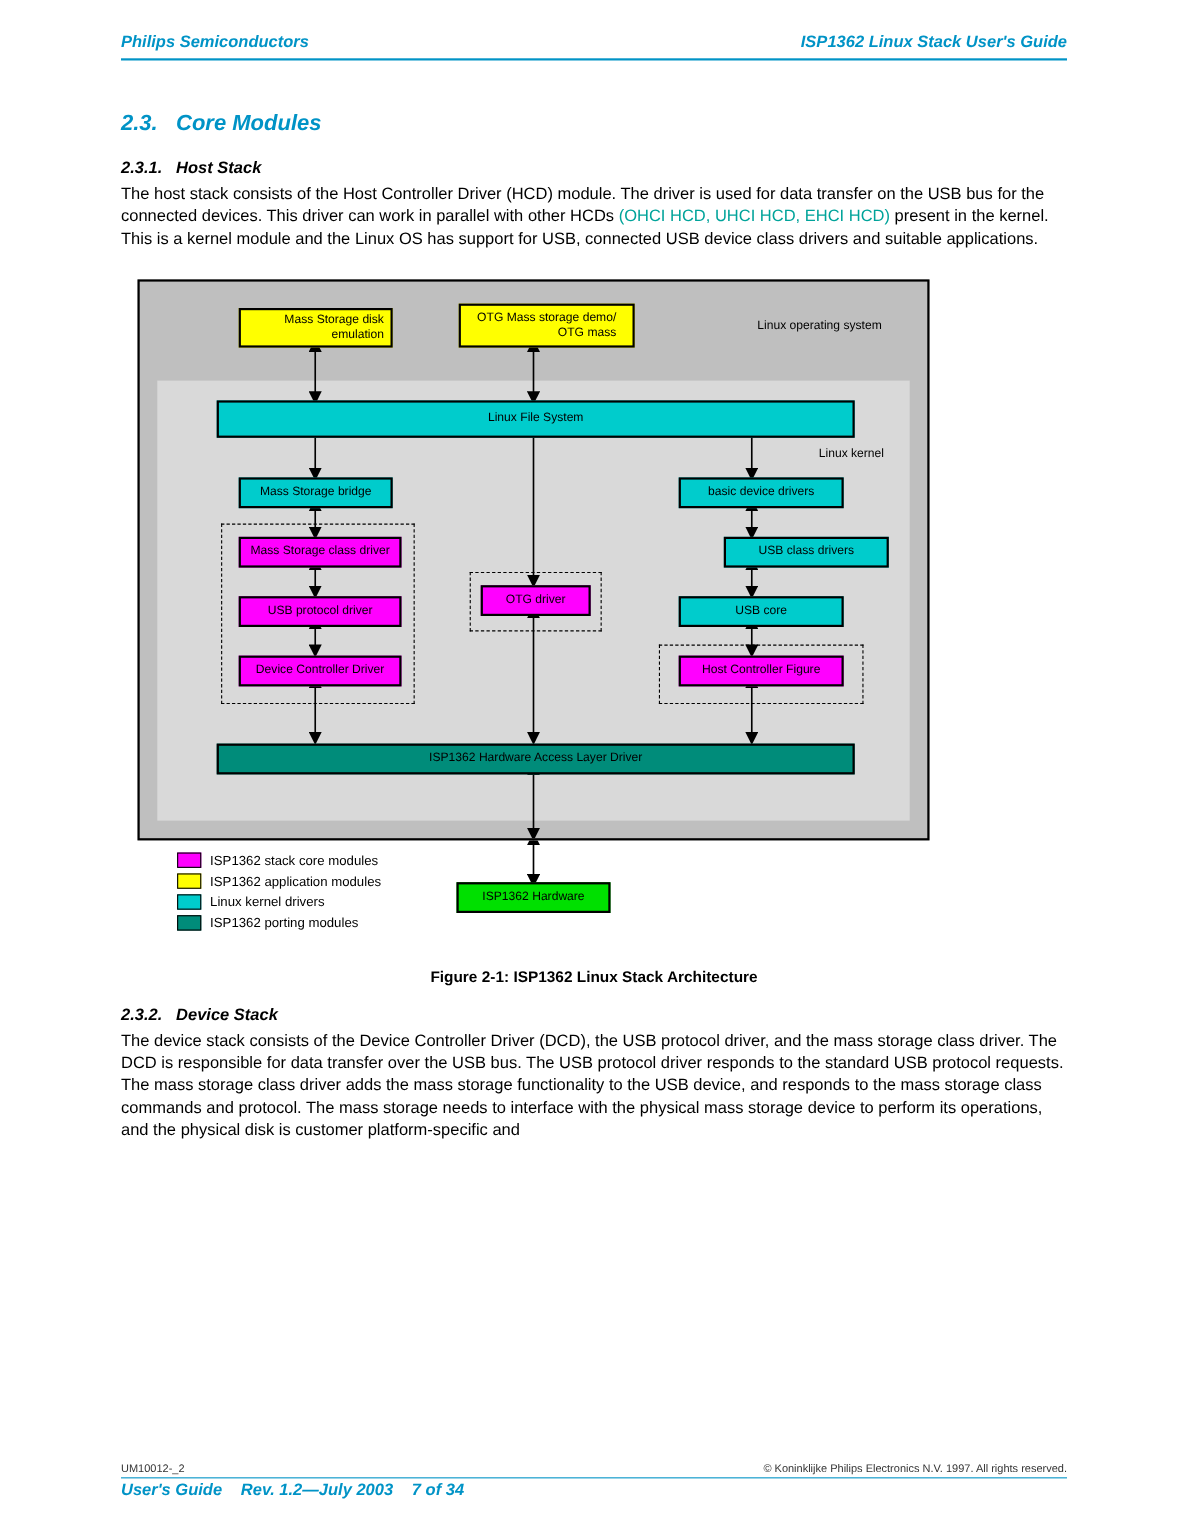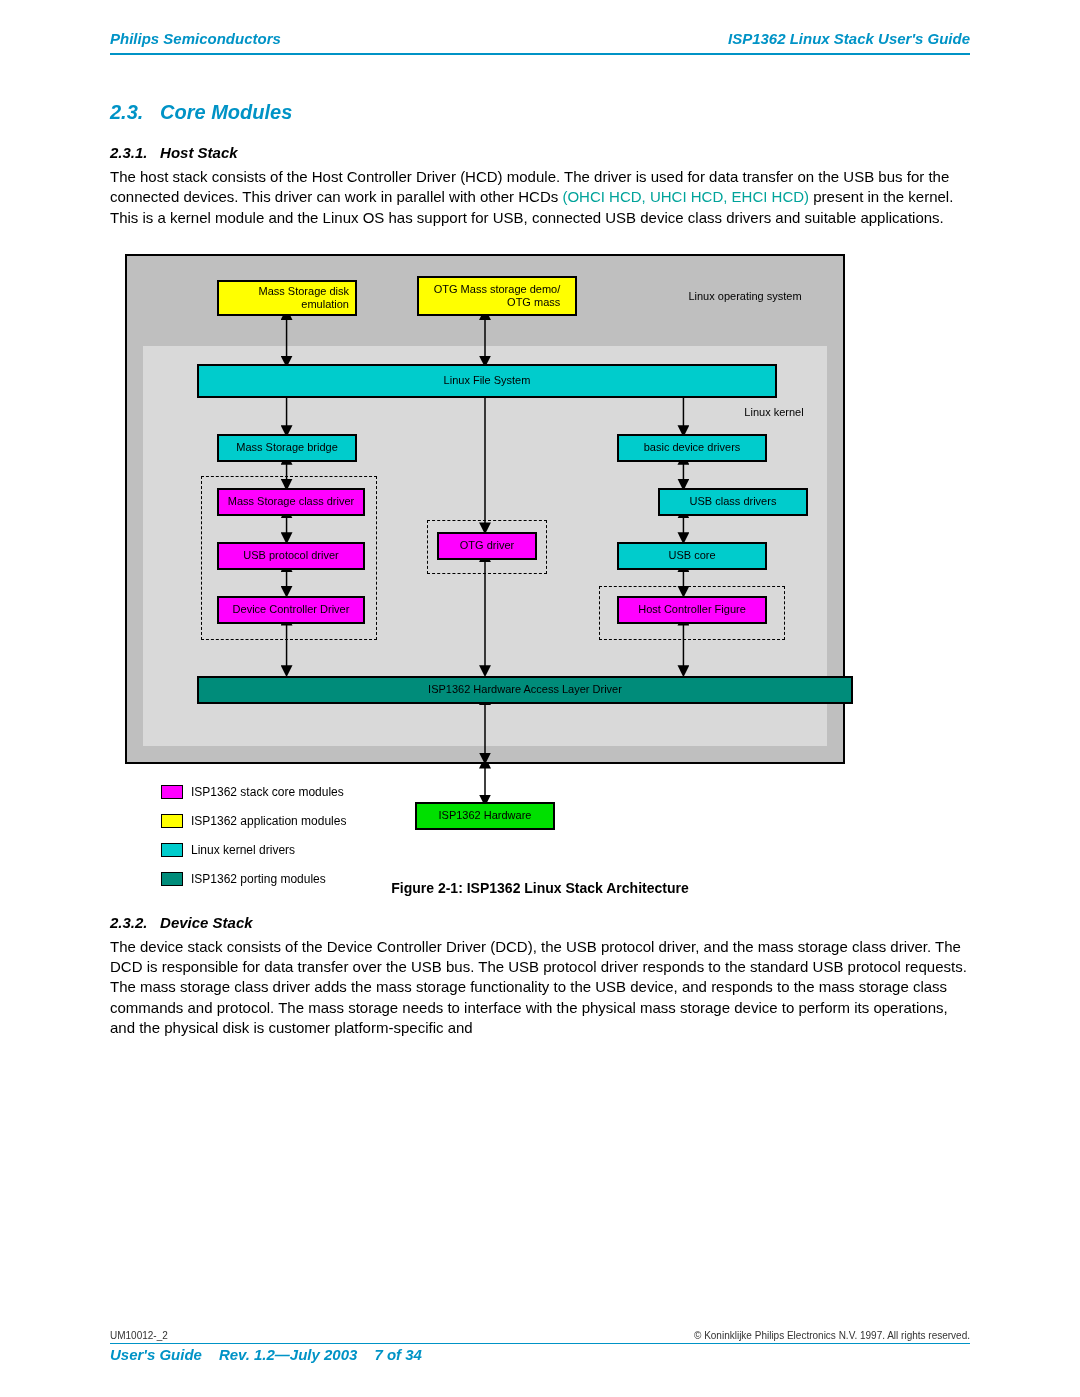--- a/index.html
+++ b/index.html
@@ -97,21 +97,21 @@
 
   
   .legend {
     margin: 6px 0 10px 36px;
     font-size: 12px;
   }
   .legend-row {
     display: flex;
     align-items: center;
     gap: 8px;
-    margin: 15px 0;
+    margin: 5px 0;
   }
   .swatch {
     width: 22px; height: 14px;
     border: 1.5px solid #000;
   }
   .caption {
     text-align: center;
     font-weight: 700;
     font-size: 14px;
     margin: 26px 0 18px 0;
@@ -233,21 +233,21 @@
         <div class="box magenta" style="left:90px; top:232px; width:148px; height:28px;">Mass Storage class driver</div>
         <div class="box magenta" style="left:90px; top:286px; width:148px; height:28px;">USB protocol driver</div>
         <div class="box magenta" style="left:90px; top:340px; width:148px; height:28px;">Device Controller Driver</div>
 
         <div class="box magenta" style="left:310px; top:276px; width:100px; height:28px;">OTG driver</div>
 
         <div class="box cyan" style="left:490px; top:232px; width:150px; height:28px;margin-left:41px;">USB class drivers</div>
         <div class="box cyan" style="left:490px; top:286px; width:150px; height:28px;">USB core</div>
         <div class="box magenta" style="left:490px; top:340px; width:150px; height:28px;">Host Controller Figure</div>
 
-        <div class="box teal" style="left:70px; top:420px; width:656px; height:28px; color:#000;">ISP1362 Hardware Access Layer Driver</div>
+        <div class="box teal" style="left:70px; top:420px; width:580px; height:28px; color:#000;">ISP1362 Hardware Access Layer Driver</div>
       </div>
 
       <div style="position:relative; width:720px; margin-left:15px; height:90px;">
         <svg style="position:absolute;left:0;top:0;width:100%;height:100%;" viewBox="0 0 720 90">
            <defs>
             <marker id="ah2" markerWidth="8" markerHeight="8" refX="5" refY="4" orient="auto">
               <path d="M0,0 L8,4 L0,8 Z" fill="#000"></path>
             </marker>
             <marker id="ahs2" markerWidth="8" markerHeight="8" refX="3" refY="4" orient="auto-start-reverse">
               <path d="M0,0 L8,4 L0,8 Z" fill="#000"></path>

